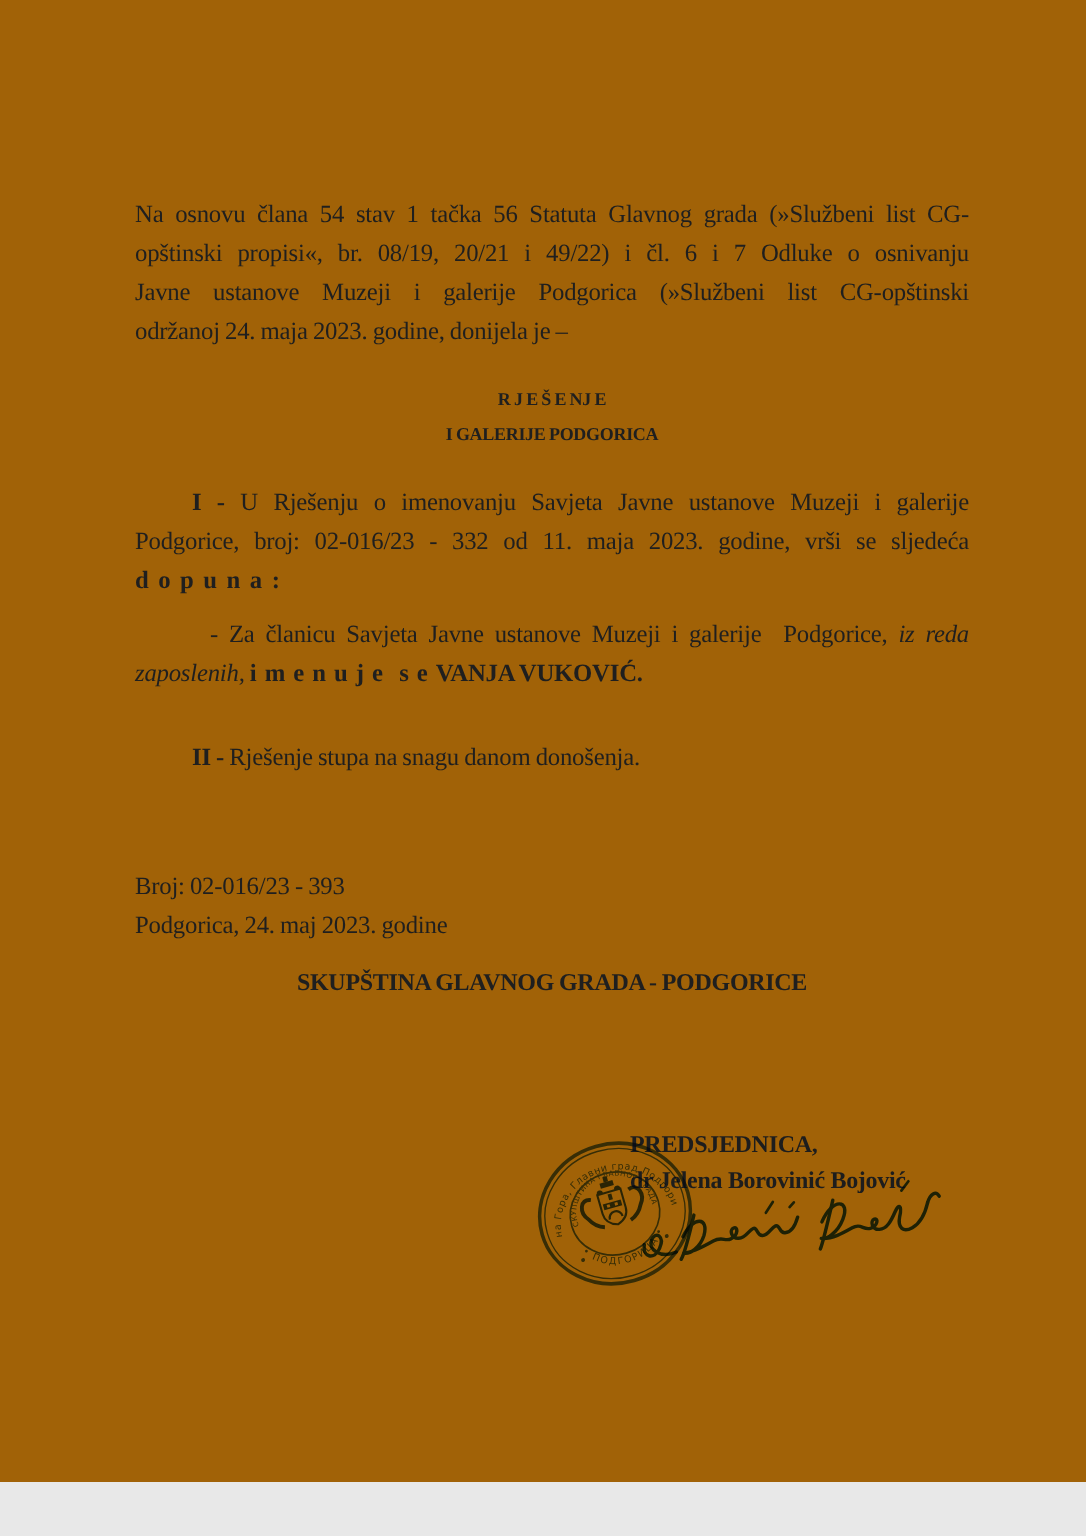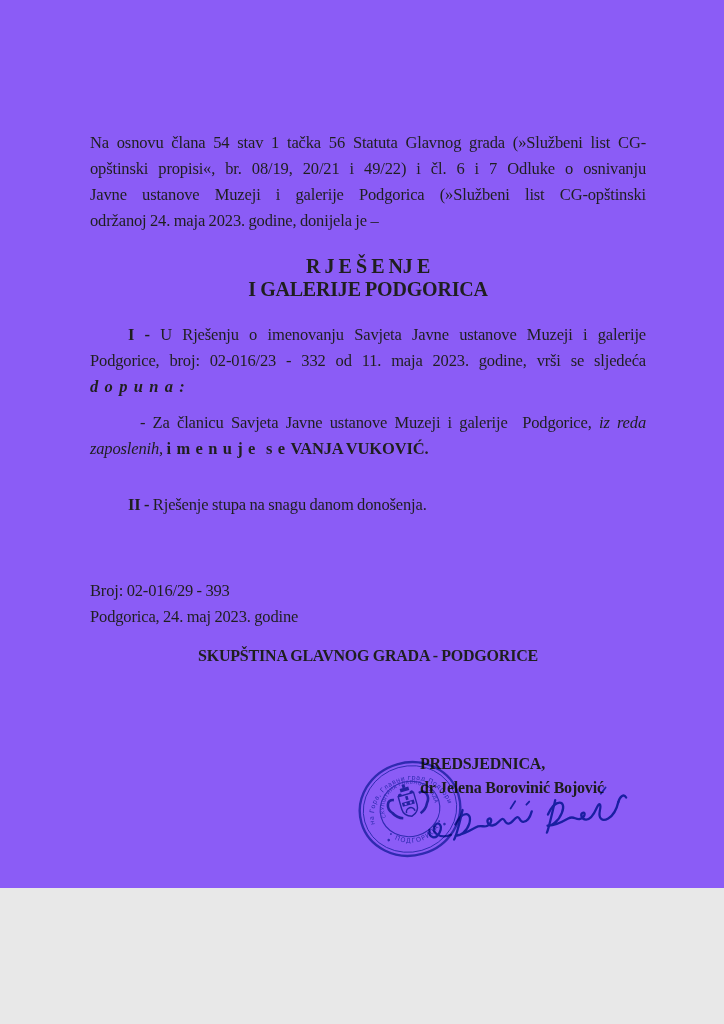--- a/index.html
+++ b/index.html
@@ -1,45 +1,45 @@
 <!DOCTYPE html>
 <html><head>
 <meta charset="utf-8">
 <style>
   html,body { margin:0; padding:0; background:#e8e8e8; }
   .page {
     position:relative;
-    width:724px; height:888px;
+    width:724px; height:988px;
     margin:0 auto;
-    background:#8b5cf6;
+    background:#a16207;
     font-family:"Liberation Serif","DejaVu Serif",serif;
     color:#1f1f1f;
     overflow:hidden;
     box-shadow:0 0 4px rgba(0,0,0,.2);
   }
   .doc {
     position:absolute; left:90px; top:0; width:556px;
     font-size:16.5px; line-height:26px;
     letter-spacing:-0.15px; word-spacing:-0.5px;
   }
   .line-j { text-align:justify; text-align-last:justify; }
   .line-l { text-align:left; }
   .ind1 { padding-left:38px; }
   .ind2 { padding-left:50px; }
   .b   { font-weight:bold; }
   .i   { font-style:italic; }
-  .bi  { font-weight:bold; font-style:italic; }
+  .bi  { font-weight:bold; }
   .dopuna { word-spacing:2.5px; }
   .spread { word-spacing:1.5px; }
 
   #p-intro   { margin-top:130px; }
   .title-block {
     margin:21px -32px 0 -32px;
     text-align:center; font-weight:bold;
-    font-size:20px; line-height:23px; letter-spacing:-0.2px;
+    font-size:12px; line-height:23px; letter-spacing:-0.2px;
   }
   #p-item1   { margin-top:21px; }
   #p-za      { margin-top:10px; }
   #p-item2   { margin-top:30px; }
   #p-ref     { margin-top:60px; }
   #p-assembly{ margin-top:13px; text-align:center; font-weight:bold; font-size:16px; letter-spacing:-0.2px; }
 
   .sig-text {
     position:absolute; left:420px; top:752px; width:228px;
     font-weight:bold;
@@ -84,21 +84,21 @@
     </div>
 
     <div id="p-za">
       <div class="line-j ind2"><span>- Za članicu Savjeta Javne ustanove Muzeji i galerije&nbsp; Podgorice, </span><span class="i">iz reda</span></div>
       <div class="line-l"><span class="i">zaposlenih, </span><span class="b spread">i m e n u j e&nbsp; s e </span><span class="b">VANJA VUKOVIĆ.</span></div>
     </div>
 
     <div id="p-item2" class="line-l ind1"><span class="b">II -</span><span> Rješenje stupa na snagu danom donošenja.</span></div>
 
     <div id="p-ref">
-      <div class="line-l">Broj: 02-016/29 - 393</div>
+      <div class="line-l">Broj: 02-016/23 - 393</div>
       <div class="line-l">Podgorica, 24. maj 2023. godine</div>
     </div>
 
     <div id="p-assembly">SKUPŠTINA GLAVNOG GRADA - PODGORICE</div>
 
   </div>
 
   <div class="sig-text">
     <div>PREDSJEDNICA,</div>
     <div>dr Jelena Borovinić Bojović</div>

